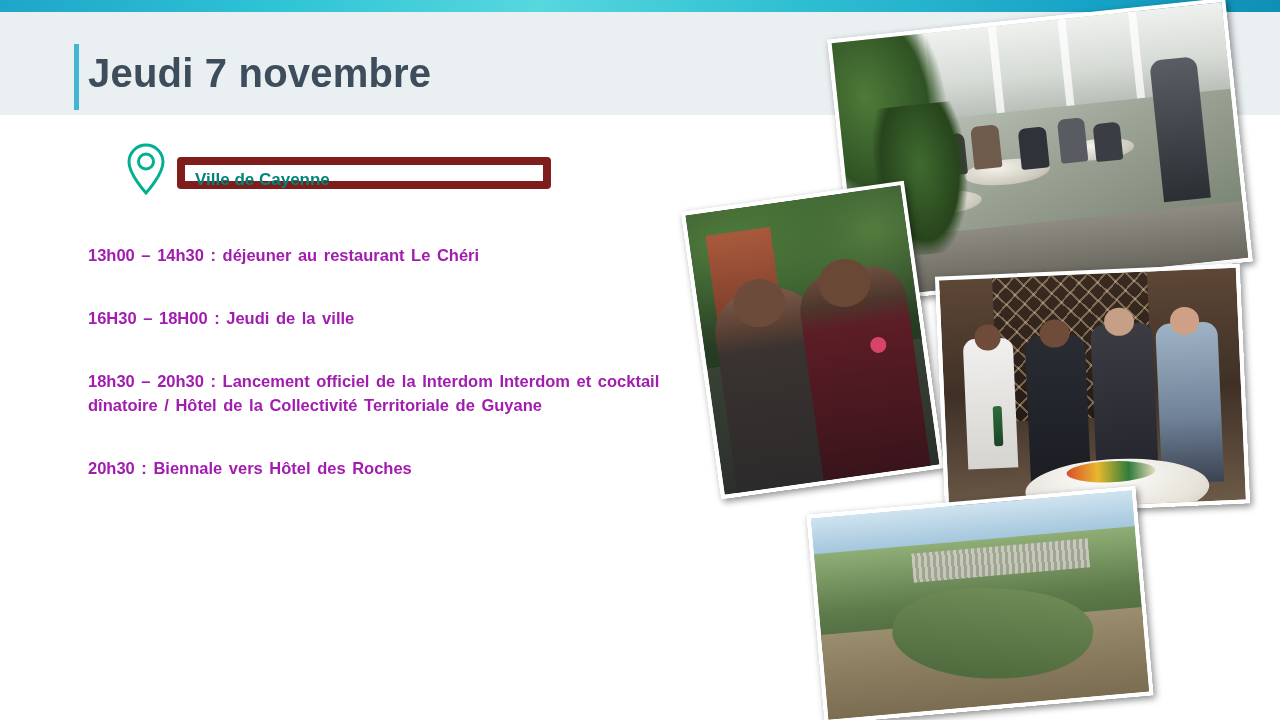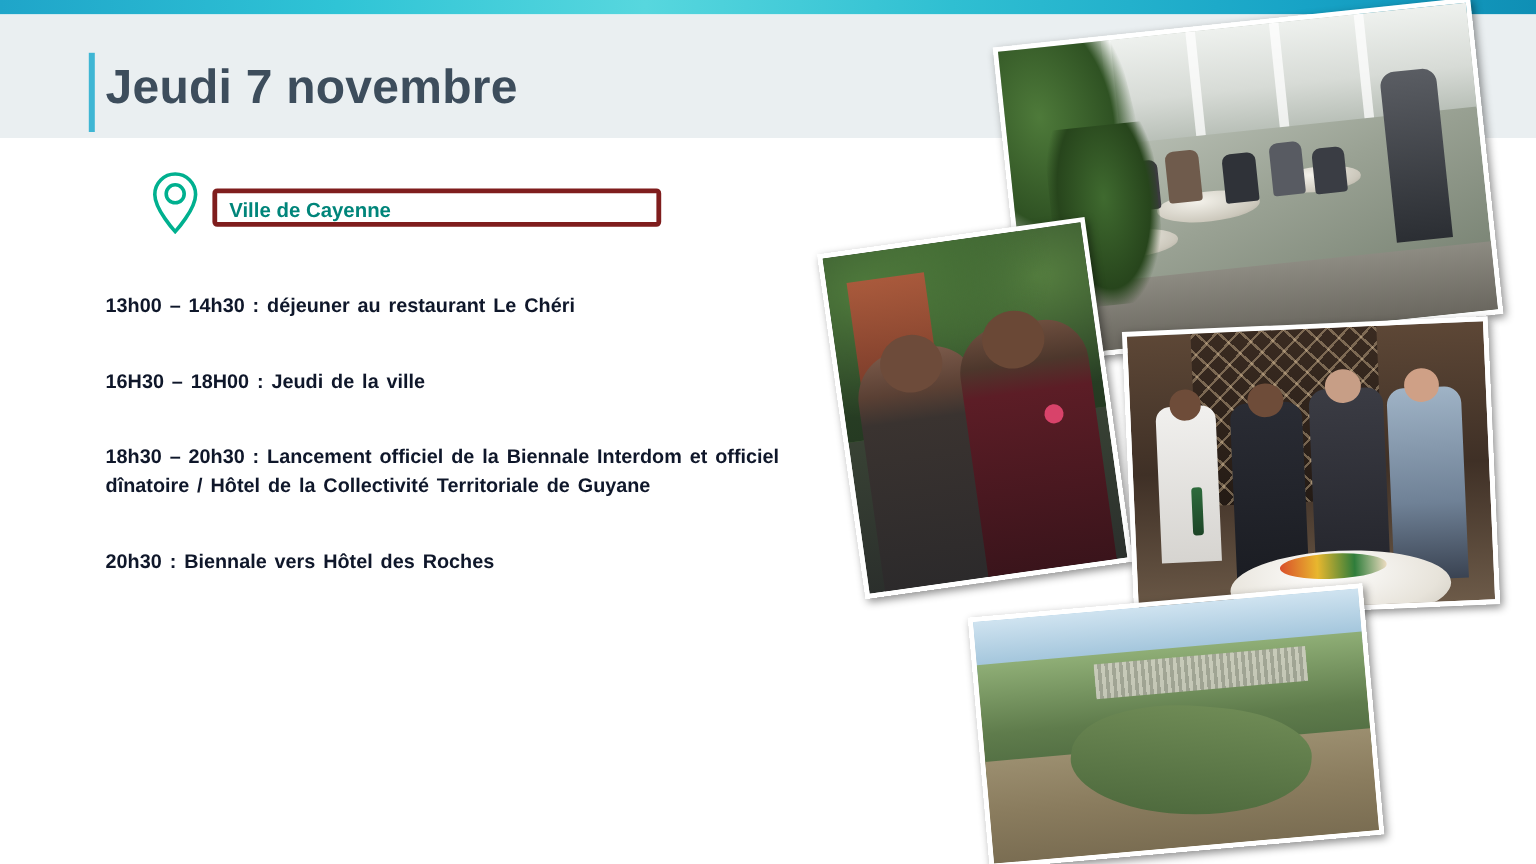--- a/index.html
+++ b/index.html
@@ -57,21 +57,21 @@
   
   .pin {
     position: absolute;
     left: 127px; top: 143px;
     width: 38px; height: 52px;
   }
   .location-box {
     position: absolute;
     left: 177px; top: 157px;
     width: 374px; height: 32px;
-    border: 4px solid #7f1d1d;
+    border: 8px solid #7f1d1d;
     border-radius: 4px;
     box-sizing: border-box;
     background: #ffffff;
   }
   .location-text {
     position: absolute;
     left: 10px; top: 5px;
     font-size: 17px;
     font-weight: bold;
     color: #00857a;
@@ -80,21 +80,21 @@
 
   
   .agenda {
     position: absolute;
     left: 88px; top: 243px;
     width: 600px;
   }
   .agenda-item {
     font-size: 16.5px;
     font-weight: bold;
-    color: #0f172a;
+    color: #a21caf;
     line-height: 24px;
     margin-bottom: 39px;
     word-spacing: 2px;
   }
   .agenda-item:last-child { margin-bottom: 0; }
 
   
   .collage {
     position: absolute;
     left: 690px; top: 0px;
@@ -293,21 +293,21 @@
   </svg>
 </div>
 
 <div class="location-box">
   <div class="location-text">Ville de Cayenne</div>
 </div>
 
 <div class="agenda">
   <div class="agenda-item">13h00 – 14h30 : déjeuner au restaurant Le Chéri</div>
   <div class="agenda-item">16H30 – 18H00 : Jeudi de la ville</div>
-  <div class="agenda-item">18h30 – 20h30 : Lancement officiel de la Biennale Interdom et officiel dînatoire / Hôtel de la Collectivité Territoriale de Guyane</div>
+  <div class="agenda-item">18h30 – 20h30 : Lancement officiel de la Interdom Interdom et cocktail dînatoire / Hôtel de la Collectivité Territoriale de Guyane</div>
   <div class="agenda-item">20h30 : Biennale vers Hôtel des Roches</div>
 </div>
 
 <div class="collage">
 
   <div class="photo photo-terrace">
     <div class="ceil"></div>
     <div class="beam" style="left:22%"></div>
     <div class="beam" style="left:40%"></div>
     <div class="beam" style="left:58%"></div>

